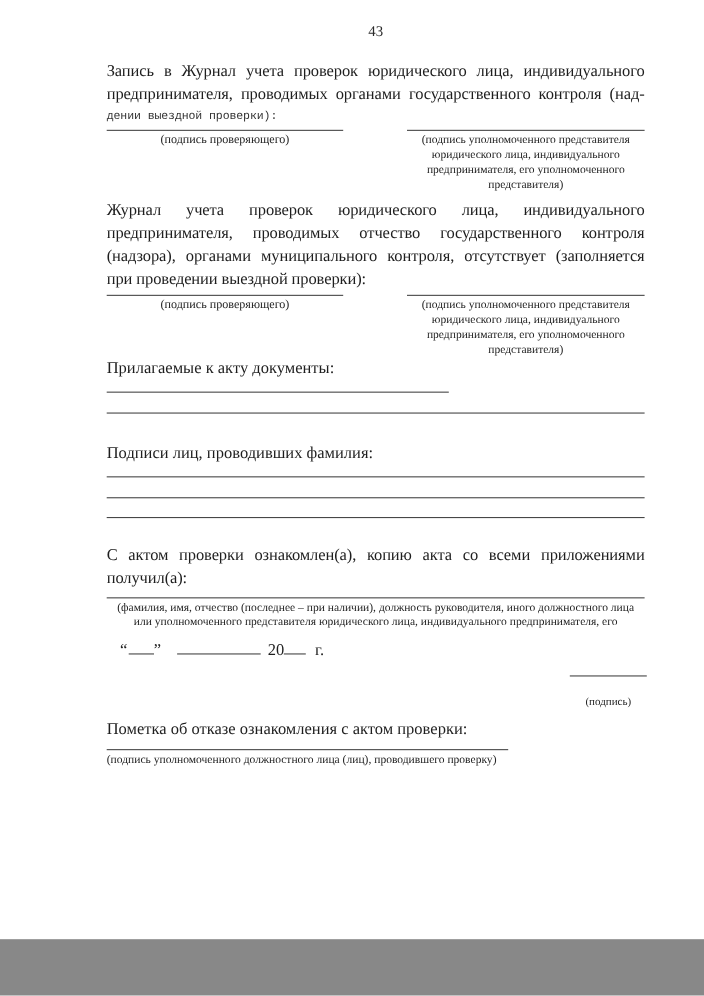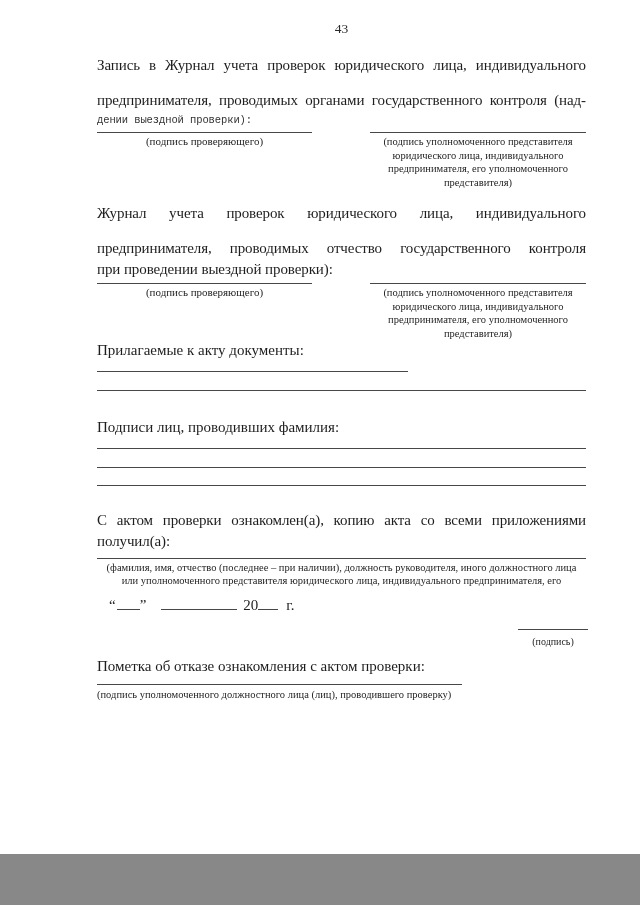--- a/index.html
+++ b/index.html
@@ -5,21 +5,21 @@
   html,body{margin:0;padding:0;background:#888;}
   .page{
     width:640px;height:854px;background:#ffffff;position:relative;
     font-family:"Liberation Serif", serif;color:#1e1e1e;overflow:hidden;
     margin:0 auto;
   }
   .content{position:absolute;left:97px;top:0;width:489px;}
   .pagenum{padding-top:21px;text-align:center;font-size:13.5px;color:#2a2a2a;}
 
   .para{font-size:15px;}
-  .jline{text-align:justify;text-align-last:justify;line-height:21px;letter-spacing:-0.1px;margin-top:14px;}
+  .jline{text-align:justify;text-align-last:justify;line-height:21px;letter-spacing:-0.1px;}
   .lline{text-align:left;line-height:21px;letter-spacing:-0.1px;}
   .mono{font-family:"Liberation Mono","DejaVu Sans Mono",monospace;font-size:10.5px;color:#333;}
   .mono-line{line-height:15px;}
 
   .rule{height:0;border-top:1.3px solid #474747;}
   .sig-row{display:flex;align-items:flex-start;}
   .sig-left{width:215px;}
   .sig-gap{width:58px;}
   .sig-right{width:216px;}
   .sig-cap{font-size:11px;text-align:center;margin-top:2px;color:#242424;line-height:13px;}
@@ -34,21 +34,21 @@
   .fio-cap{font-size:10.5px;text-align:center;line-height:13px;color:#242424;}
 
   .date-line{font-size:15px;height:16px;}
   .q{letter-spacing:1px;}
   .dblank{display:inline-block;height:13px;border-bottom:1.2px solid #474747;vertical-align:baseline;}
   .w22{width:23px;}
   .w76{width:76px;margin-left:14px;margin-right:6px;}
   .w20{width:20px;margin-right:8px;}
 
   .podpis-wrap{width:70px;margin-left:auto;margin-right:-2px;}
-  .podpis-cap{font-size:10px;text-align:center;margin-top:6px;color:#242424;}
+  .podpis-cap{font-size:10px;text-align:center;margin-top:18px;color:#242424;}
 
   .refusal-cap{font-size:10.5px;line-height:13px;margin-top:3px;color:#242424;}
 </style>
 </head>
 <body>
 
 <div class="page">
   <div class="content">
 
     <div class="pagenum">43</div>
@@ -72,20 +72,21 @@
           <div>юридического лица, индивидуального</div>
           <div>предпринимателя, его уполномоченного</div>
           <div>представителя)</div>
         </div>
       </div>
     </div>
 
     <div class="para" style="margin-top:6px;">
       <div class="jline">Журнал    учета    проверок    юридического    лица,    индивидуального</div>
       <div class="jline">предпринимателя, проводимых отчество государственного контроля</div>
+      <div class="jline">(надзора), органами муниципального контроля, отсутствует (заполняется</div>
       <div class="lline">при проведении выездной проверки):</div>
     </div>
 
     <div class="sig-row" style="margin-top:3px;">
       <div class="sig-left">
         <div class="rule"></div>
         <div class="sig-cap">(подпись проверяющего)</div>
       </div>
       <div class="sig-gap"></div>
       <div class="sig-right">

